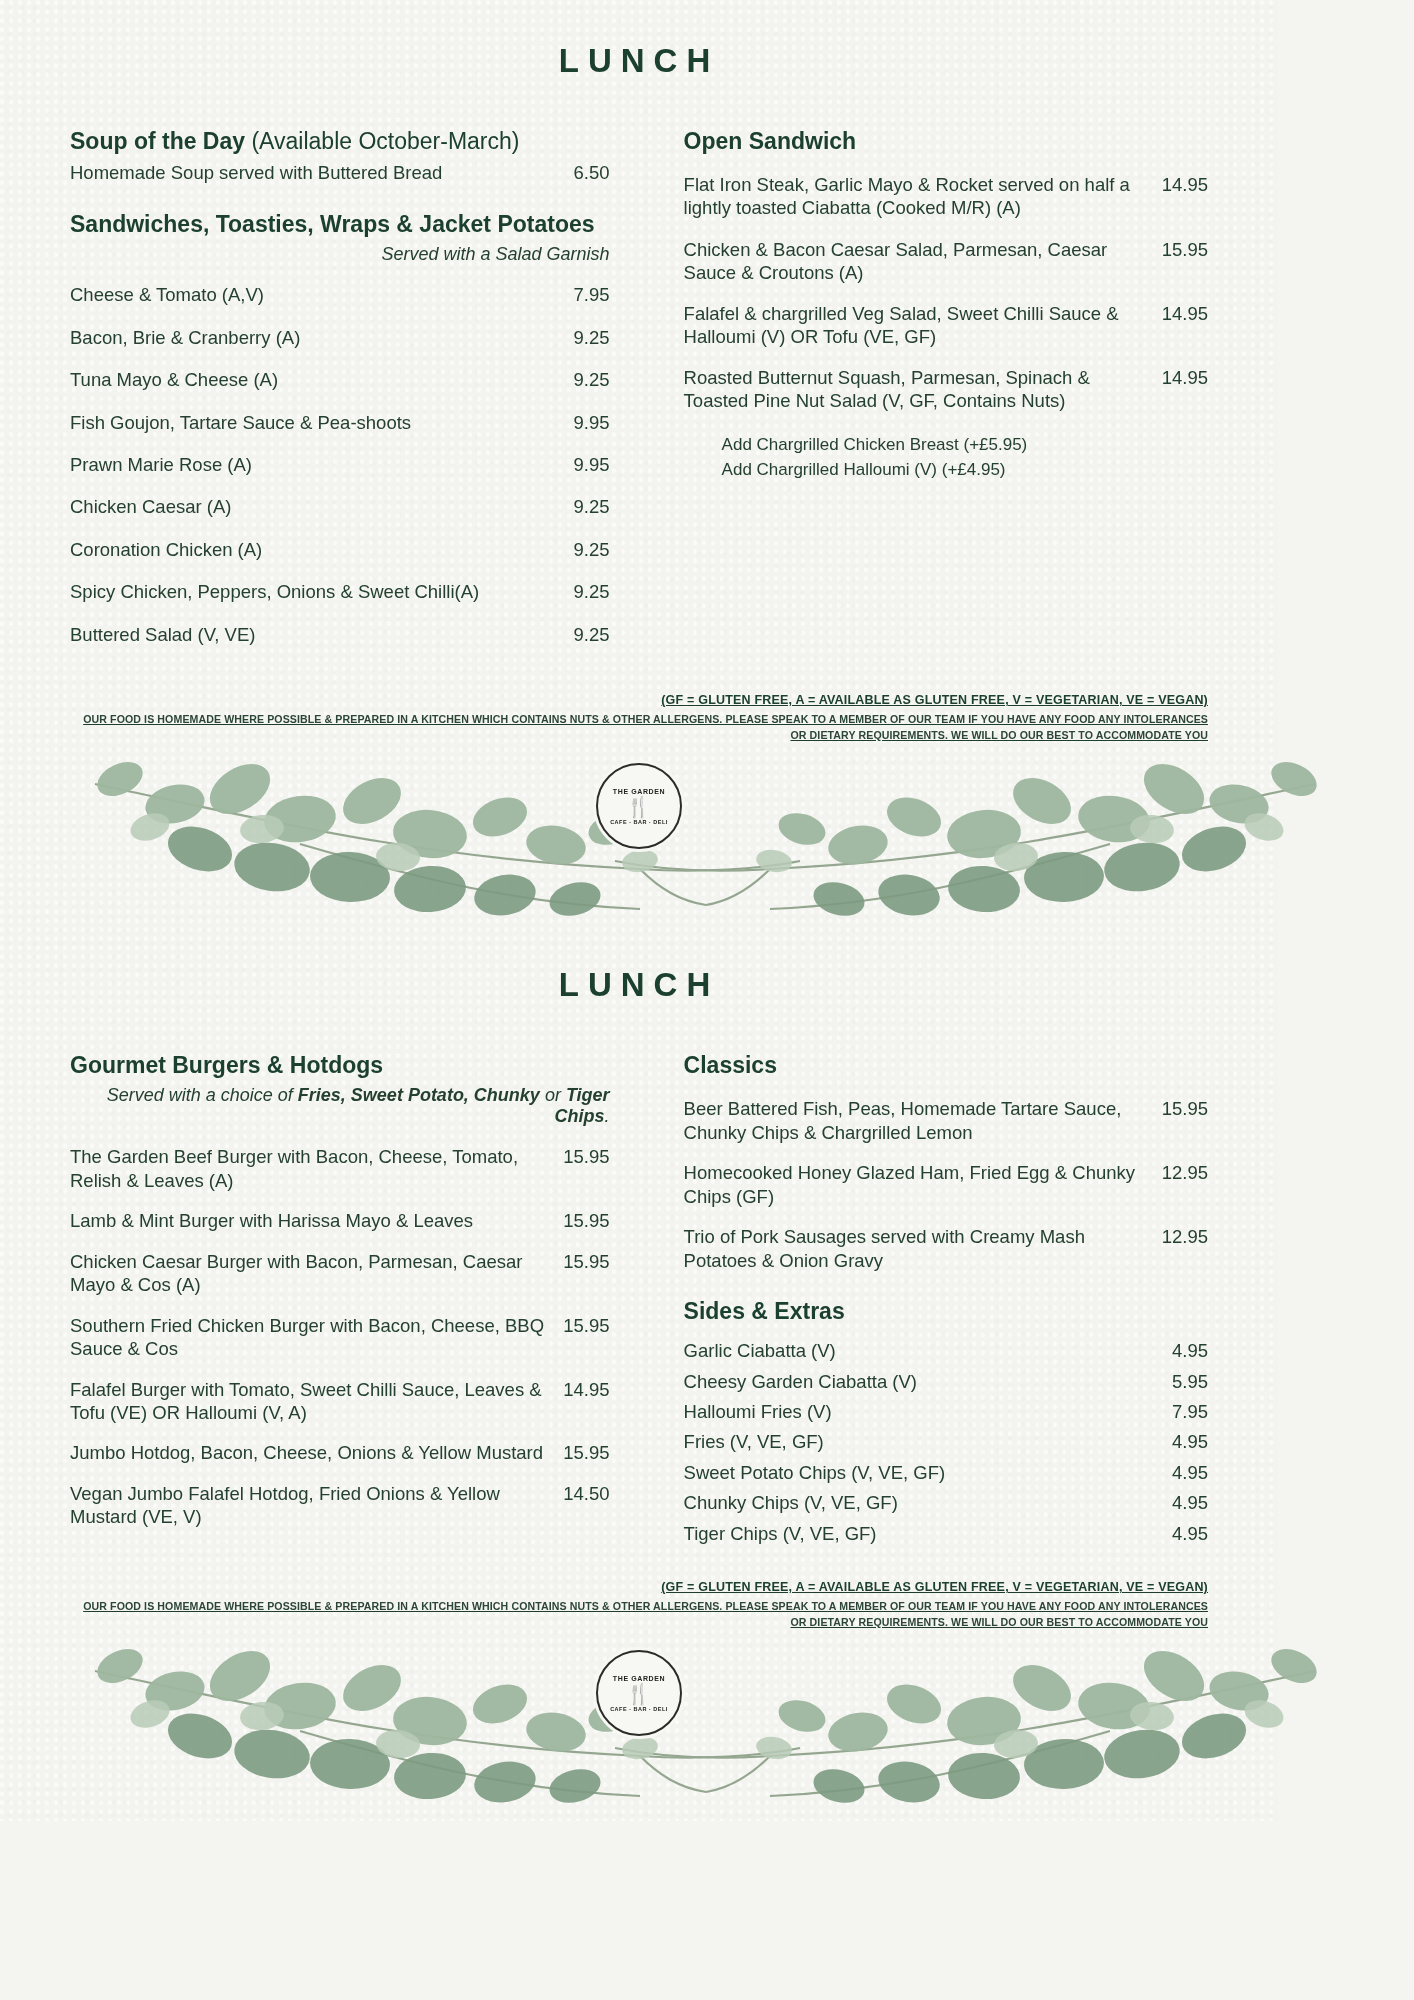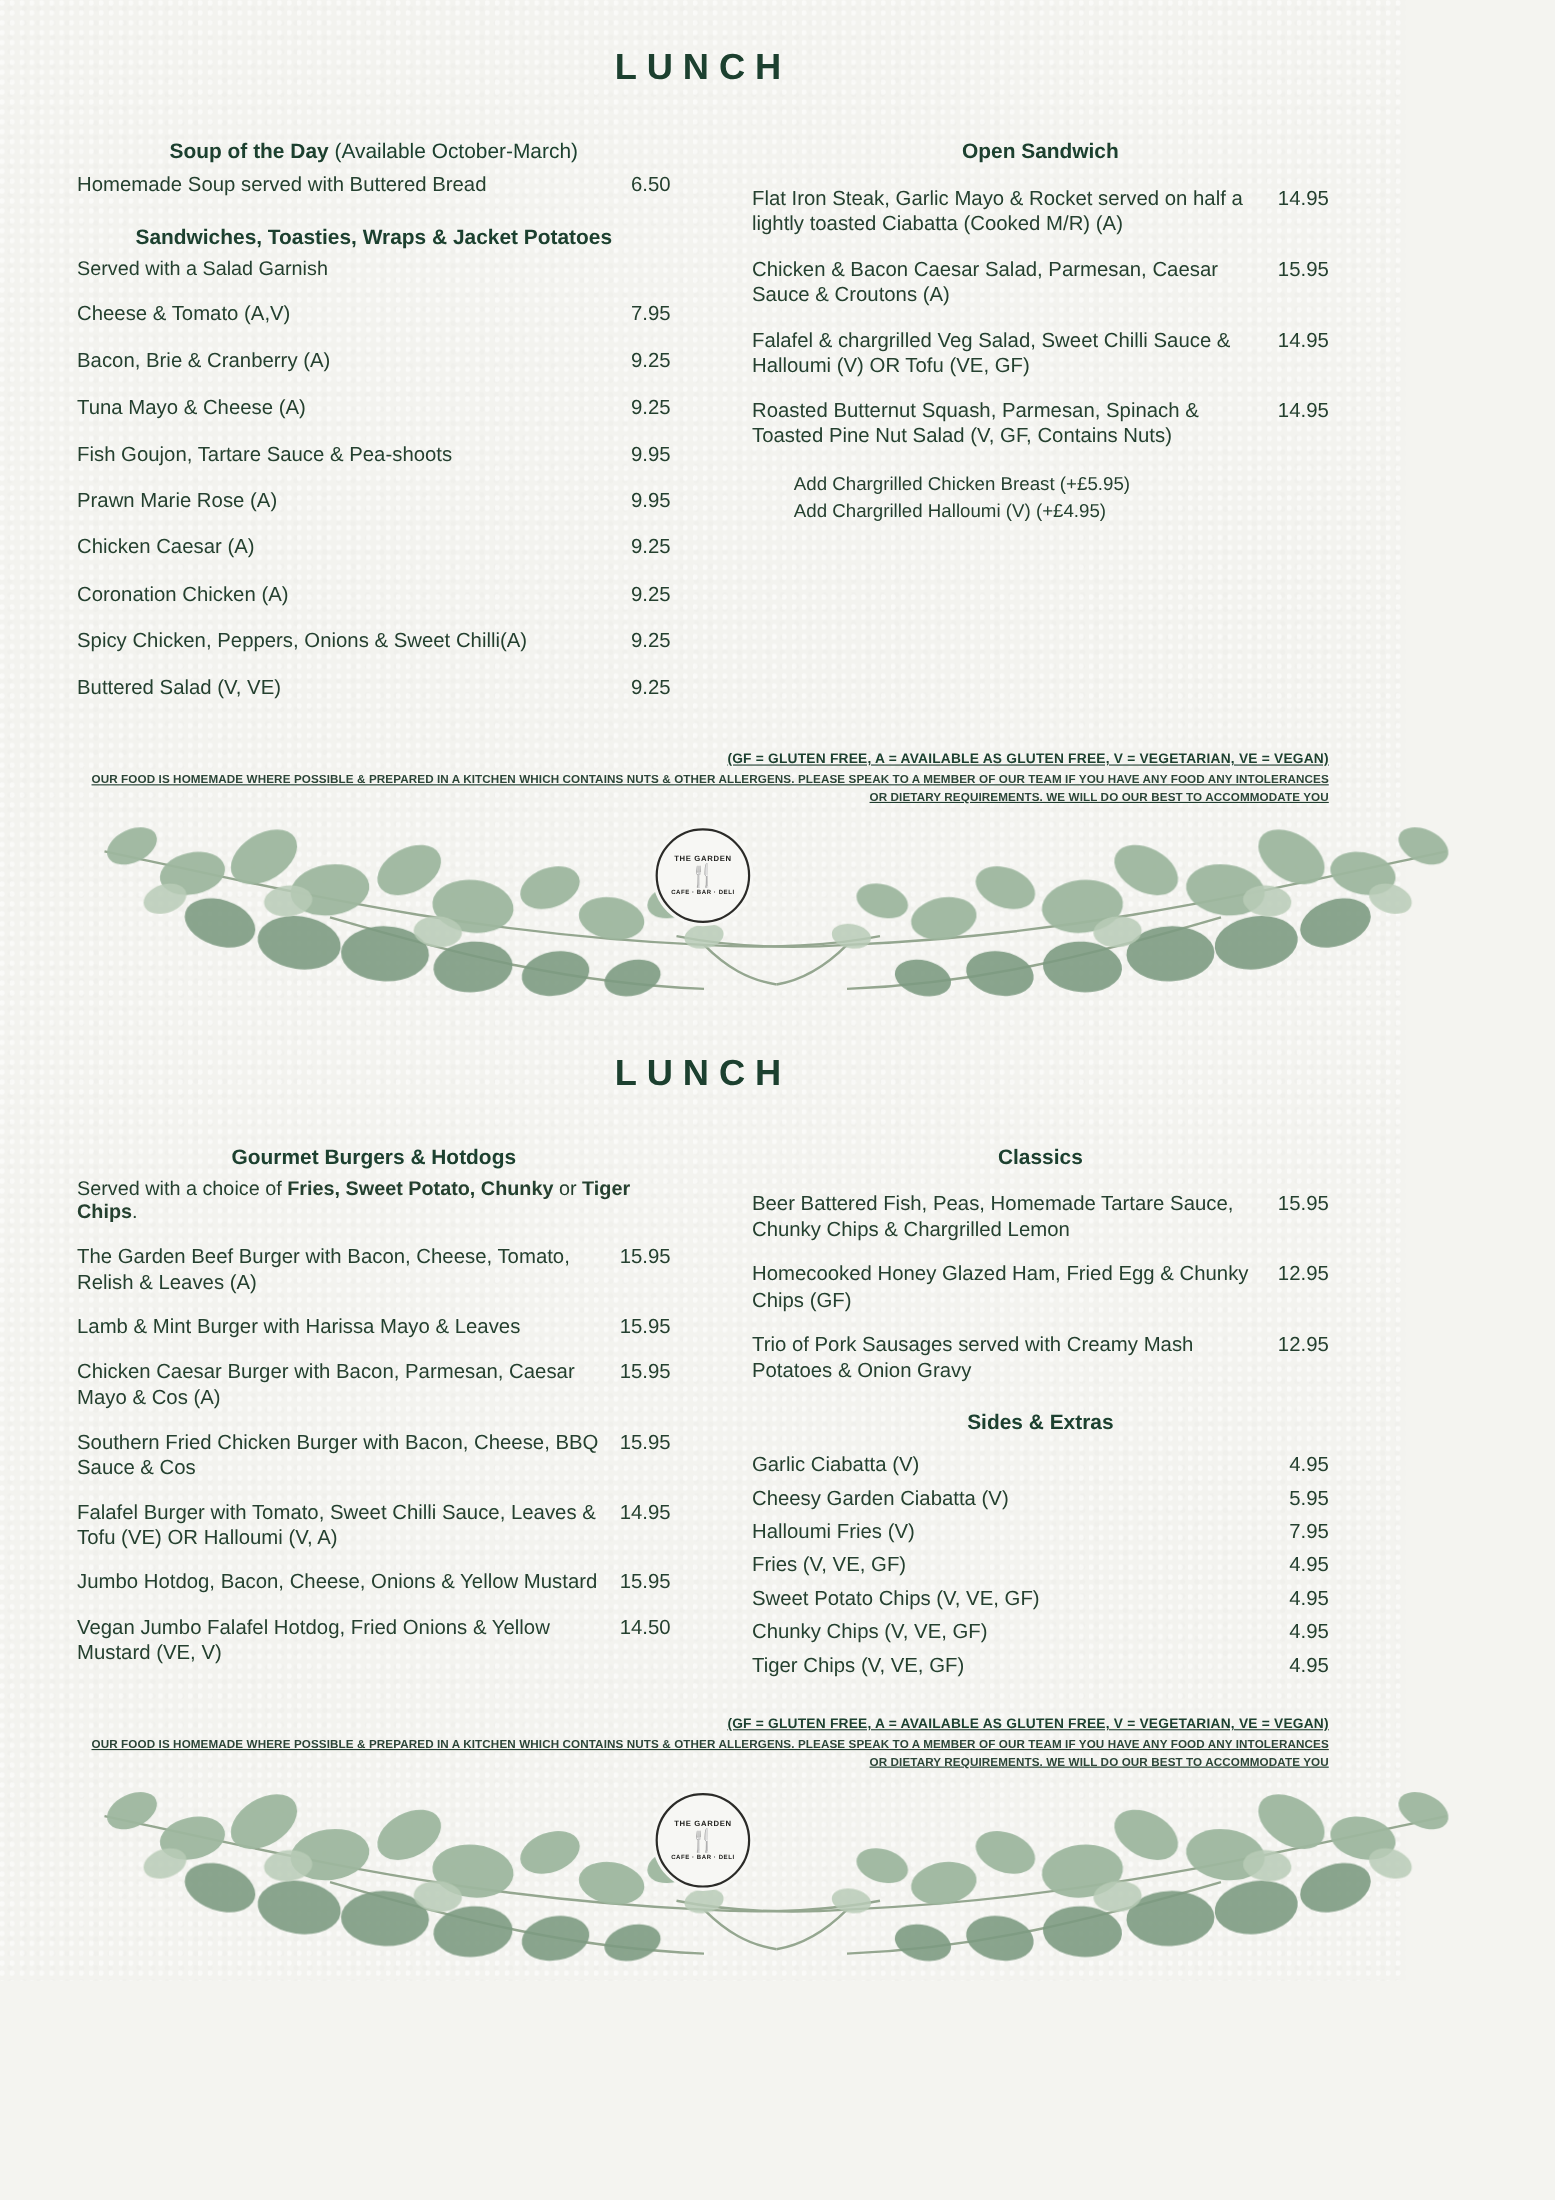--- a/index.html
+++ b/index.html
@@ -34,32 +34,33 @@
   }
   .cols {
     display: flex;
     gap: 58px;
   }
   .col { width: 50%; }
   .col-left { padding-left: 0px; }
   .col-right { padding-left: 16px; }
 
   .sec-head {
-    font-size: 19px;
+    font-size: 23px;
     font-weight: bold;
     color: #1c402f;
     margin-top: 26px;
     margin-bottom: 6px;
-    text-align: center;
   }
   .sec-head .light { font-weight: normal; }
   .sec-sub {
     font-size: 18px;
+    font-style: italic;
     color: #24402f;
     margin-bottom: 4px;
+    text-align: right;
   }
   .sec-sub b { font-weight: bold; }
 
   .row {
     display: flex;
     align-items: flex-start;
     font-size: 18.5px;
     line-height: 1.27;
     color: #24402f;
   }

